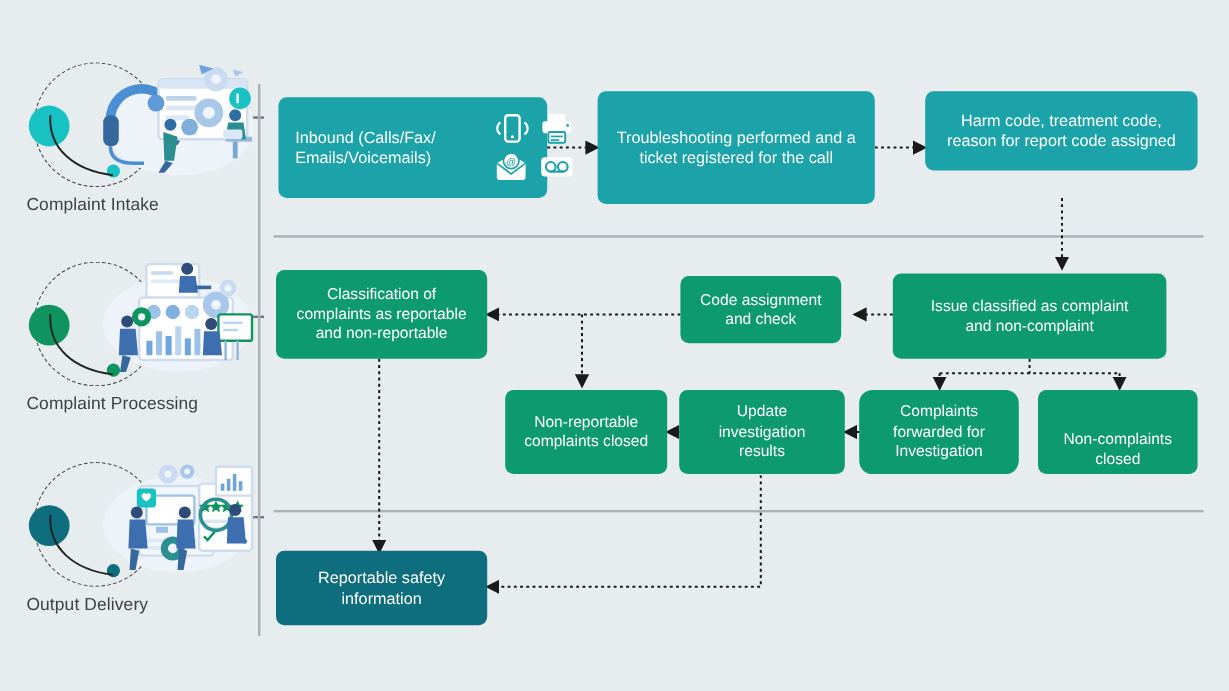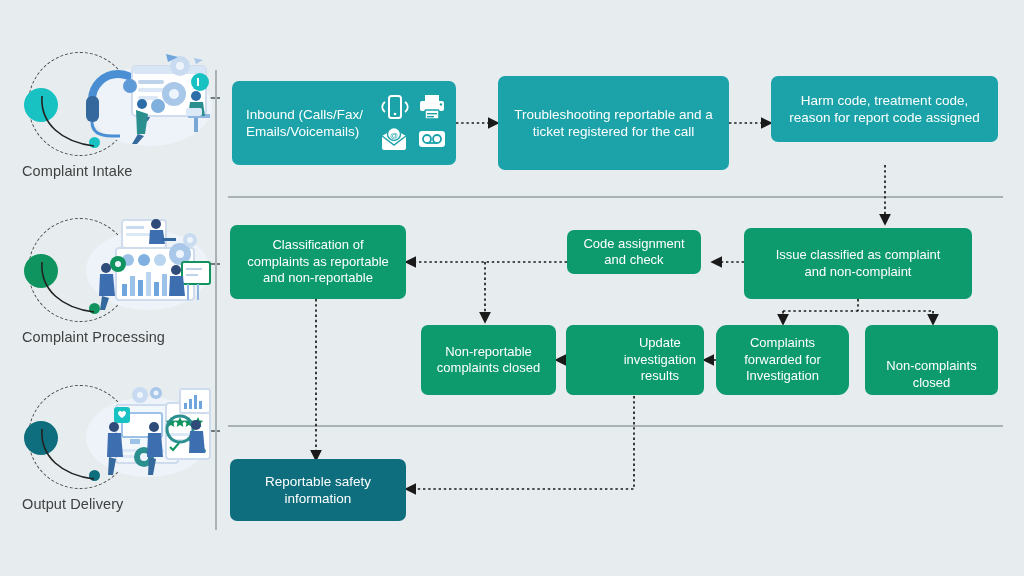--- a/index.html
+++ b/index.html
@@ -283,21 +283,21 @@
       <path d="M566 360 H556"></path>
 
       <path d="M485 262 V322"></path>
 
       <path d="M316 299 V460"></path>
 
       <path d="M634 396 V489 H406"></path>
     </g>
   </svg>
 
-  <div class="node teal" id="node-inbound" style="left:232px; top:81px; width:224px; height:84px; font-size:13.5px;">
+  <div class="node teal" id="node-inbound" style="left:232px; top:81px; width:224px; height:84px; font-size:13.5px;gap:32px;">
     <span class="label">
       <span>Inbound (Calls/Fax/</span><br>
       <span>Emails/Voicemails)</span>
     </span>
     <span class="icon-grid">
       <svg width="30" height="28" viewBox="0 0 30 28">
         <rect x="10" y="3" width="12" height="22" rx="2.5" fill="none" stroke="#fff" stroke-width="2"></rect>
         <circle cx="16" cy="21" r="1.3" fill="#fff"></circle>
         <path d="M6 9 a6 6 0 0 0 0 10" fill="none" stroke="#fff" stroke-width="1.7"></path>
         <path d="M26 9 a6 6 0 0 1 0 10" fill="none" stroke="#fff" stroke-width="1.7"></path>
@@ -320,62 +320,62 @@
         <rect x="2" y="6" width="26" height="16" rx="3" fill="#fff"></rect>
         <circle cx="10" cy="14" r="4" fill="none" stroke="#1ba3a9" stroke-width="1.8"></circle>
         <circle cx="20" cy="14" r="4" fill="none" stroke="#1ba3a9" stroke-width="1.8"></circle>
         <path d="M10 18 h10" stroke="#1ba3a9" stroke-width="1.8"></path>
       </svg>
     </span>
   </div>
 
   <div class="node teal" style="left:498px; top:76px; width:231px; height:94px; font-size:13.5px;">
     <span class="label">
-      <span>Troubleshooting reportable and a</span><br>
+      <span>Troubleshooting performed and a</span><br>
       <span>ticket registered for the call</span>
     </span>
   </div>
 
   <div class="node teal" style="left:771px; top:76px; width:227px; height:66px; font-size:13.5px;">
     <span class="label">
       <span>Harm code, treatment code,</span><br>
       <span>reason for report code assigned</span>
     </span>
   </div>
 
   <div class="node green" style="left:230px; top:225px; width:176px; height:74px; font-size:13px;">
     <span class="label">
       <span>Classification of</span><br>
       <span>complaints as reportable</span><br>
       <span>and non-reportable</span>
     </span>
   </div>
 
-  <div class="node green" style="left:567px; top:230px; width:134px; height:44px; font-size:13px;">
+  <div class="node green" style="left:567px; top:230px; width:134px; height:56px; font-size:13px;">
     <span class="label">
       <span>Code assignment</span><br>
       <span>and check</span>
     </span>
   </div>
 
   <div class="node green" style="left:744px; top:228px; width:228px; height:71px; font-size:13px;text-align:center;">
     <span class="label">
       <span>Issue classified as complaint</span><br>
       <span>and non-complaint</span>
     </span>
   </div>
 
   <div class="node green" style="left:421px; top:325px; width:135px; height:70px; font-size:13px;">
     <span class="label">
       <span>Non-reportable</span><br>
       <span>complaints closed</span>
     </span>
   </div>
 
-  <div class="node green" style="left:566px; top:325px; width:138px; height:70px; font-size:13px;justify-content:flex-end;">
+  <div class="node green" style="left:566px; top:325px; width:138px; height:70px; font-size:13px;">
     <span class="label">
       <span>Update</span><br>
       <span>investigation</span><br>
       <span>results</span>
     </span>
   </div>
 
   <div class="node green" style="left:716px; top:325px; width:133px; height:70px; font-size:13px;border-radius:11px;">
     <span class="label">
       <span>Complaints</span><br>

